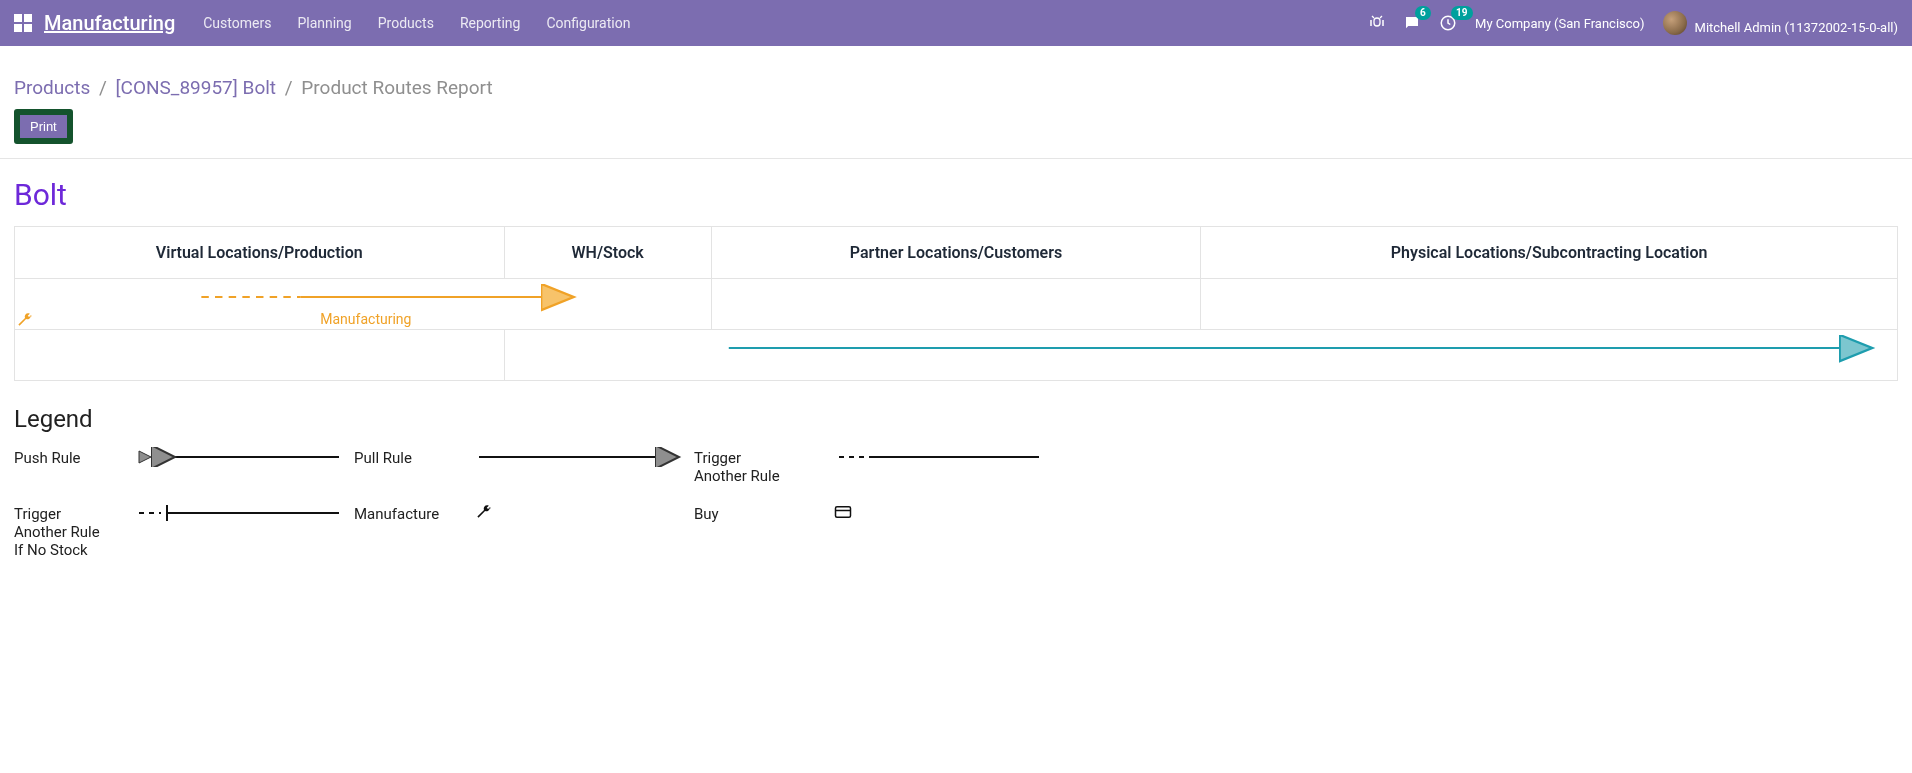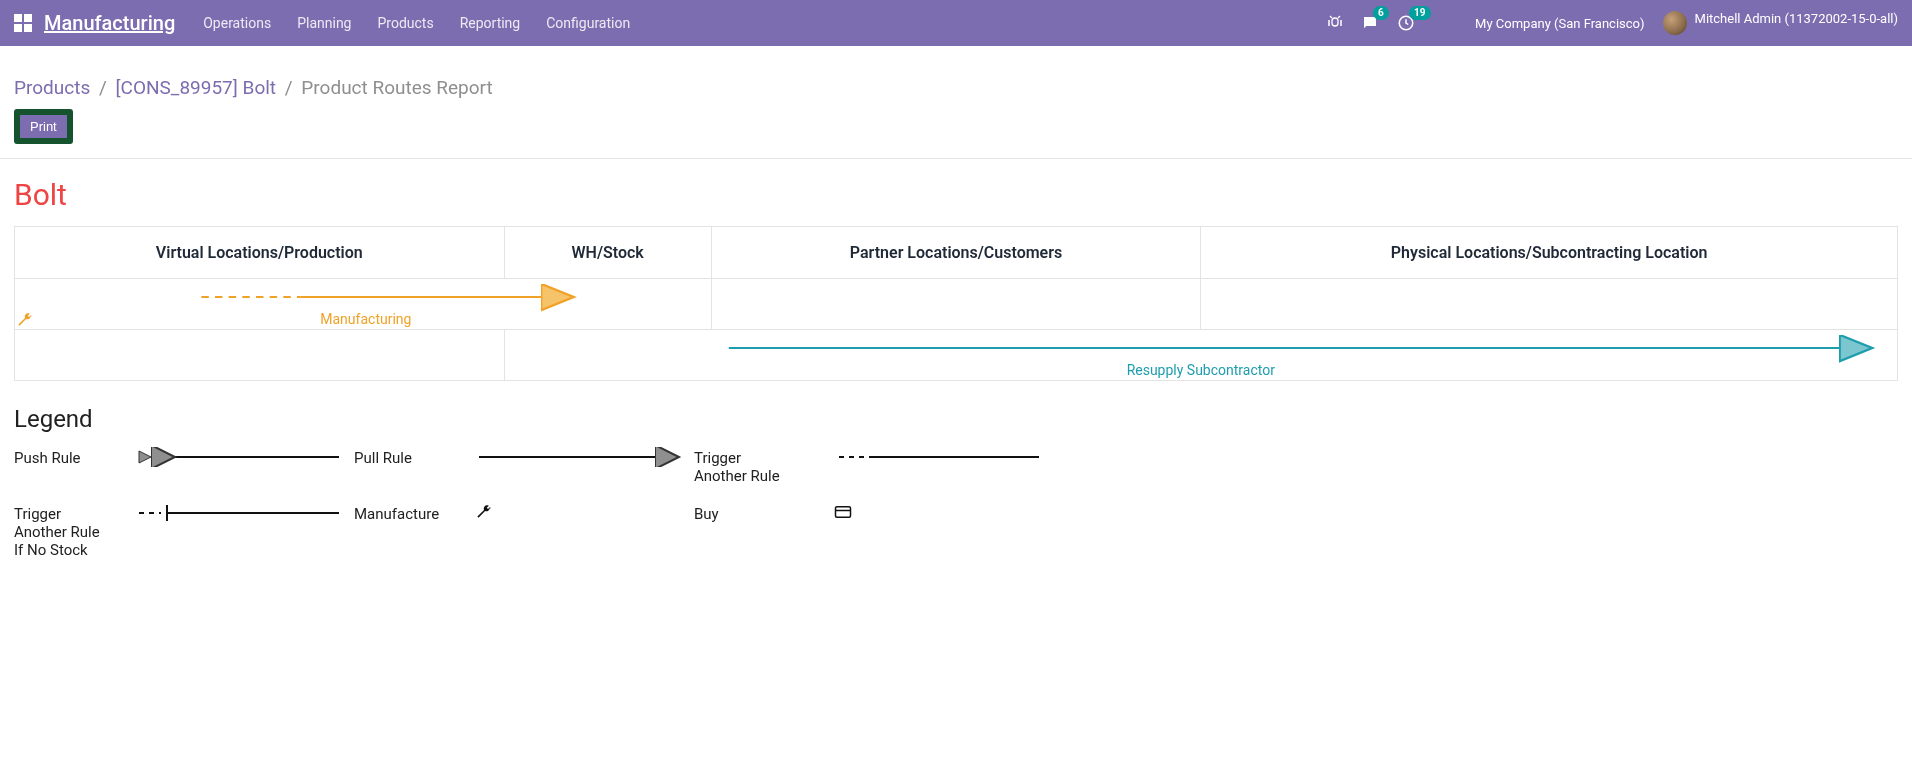--- a/index.html
+++ b/index.html
@@ -7,35 +7,35 @@
   
   
   .topnav { background: #7C6DB0; color: #fff; height: 46px; display: flex; align-items: center; padding: 0 14px; }
   .apps-icon { display: inline-flex; width: 18px; height: 18px; margin-right: 12px; cursor: pointer; }
   .brand { font-size: 20px; font-weight: 500; color: #fff; margin-right: 28px; }
   .menu { display: flex; gap: 26px; flex: 1; }
   .menu a { color: #eceaf3; font-size: 14px; cursor: pointer; }
   .topright { display: flex; align-items: center; gap: 18px; }
   .iconbtn { position: relative; cursor: pointer; display: inline-flex; align-items: center; }
   .badge { position: absolute; top: -8px; left: 12px; background: #00A09D; color: #fff; border-radius: 9px; font-size: 10px; font-weight: 700; padding: 1px 5px; line-height: 1.2; min-width: 14px; text-align: center; }
-  .company { color: #fff; font-size: 13px; cursor: pointer; margin-left: 42px; }
-  .user { display: flex; align-items: flex-start; gap: 8px; color: #fff; font-size: 13px; cursor: pointer; }
+  .company { color: #fff; font-size: 13px; cursor: pointer; }
+  .user { display: flex; align-items: flex-end; gap: 8px; color: #fff; font-size: 13px; cursor: pointer; }
   .avatar { width: 24px; height: 24px; border-radius: 50%; background: radial-gradient(circle at 35% 35%, #c6a07a 0, #8a6b4a 60%, #4f3a24 100%); }
   
   
   .crumbs { padding: 30px 14px 6px; font-size: 19px; color: #8f8f8f; }
   .crumbs a { color: #7C6DB0; cursor: pointer; text-decoration: none; }
   .crumbs .sep { color: #8f8f8f; margin: 0 4px; }
   .crumbs .current { color: #8f8f8f; }
   .toolbar { padding: 4px 14px 14px; border-bottom: 1px solid #e5e5e5; }
   .btn-primary { background: #7C6DB0; color: #fff; border: 6px solid #14532d; border-radius: 3px; padding: 4px 10px; font-size: 13px; cursor: pointer; }
   
   
   .report { padding: 10px 14px 40px; }
-  .prod-title { font-size: 30px; font-weight: 400; color: #ef4444; margin: 8px 0 14px; }
+  .prod-title { font-size: 30px; font-weight: 400; color: #6d28d9; margin: 8px 0 14px; }
   
   table.routes { width: 100%; border-collapse: collapse; table-layout: fixed; }
   table.routes th, table.routes td { border: 1px solid #e3e3e3; padding: 0; }
   table.routes th { font-size: 16px; font-weight: 600; color: #1f2937; text-align: center; padding: 16px 8px; }
   .col1 { width: 26%; }
   .col2 { width: 11%; }
   .col3 { width: 26%; }
   .col4 { width: 37%; }
   .lane { height: 50px; position: relative; }
   .lane svg { position: absolute; inset: 0; width: 100%; height: 100%; }
@@ -58,21 +58,21 @@
   <span class="apps-icon">
     <svg viewBox="0 0 18 18">
         <rect x="0" y="0" width="8" height="8" fill="#fff"></rect>
         <rect x="10" y="0" width="8" height="8" fill="#fff"></rect>
         <rect x="0" y="10" width="8" height="8" fill="#fff"></rect>
         <rect x="10" y="10" width="8" height="8" fill="#fff"></rect>
       </svg>
   </span>
   <a class="brand" href="#">Manufacturing</a>
   <div class="menu">
-    <a>Operations</a>
+    <a>Customers</a>
     <a>Planning</a>
     <a>Products</a>
     <a>Reporting</a>
     <a>Configuration</a>
   </div>
   <div class="topright">
     <span class="iconbtn">
       <svg width="16" height="16" viewBox="0 0 16 16" fill="#fff">
           <path d="M8 3a3 3 0 0 0-3 3v2a3 3 0 0 0 6 0V6a3 3 0 0 0-3-3zM3 6H1M3 8H1M3 10H1M15 6h-2M15 8h-2M15 10h-2M5 3 3 1M11 3l2-2" stroke="#fff" stroke-width="1.3" fill="none"></path>
         </svg>
@@ -162,21 +162,20 @@
         <td colspan="3">
           <div class="lane">
             <svg viewBox="0 0 1120 50" preserveAspectRatio="none">
               <defs>
                   <marker id="ah-te" markerWidth="14" markerHeight="14" refX="3" refY="6" orient="auto">
                     <path d="M0 0 L12 6 L0 12 Z" fill="#7CC6CF" stroke="#1E9DAE" stroke-width="1"></path>
                   </marker>
                 </defs>
               <line x1="180" y1="18" x2="1080" y2="18" stroke="#1E9DAE" stroke-width="2.2" marker-end="url(#ah-te)"></line>
             </svg>
-            <div class="lane-label lbl-teal">Resupply Subcontractor</div>
           </div>
         </td>
       </tr>
     </tbody>
   </table>
 
   <h2 class="legend-h">Legend</h2>
   <div class="legend-grid">
 
     <div class="legend-label">Push Rule</div>

